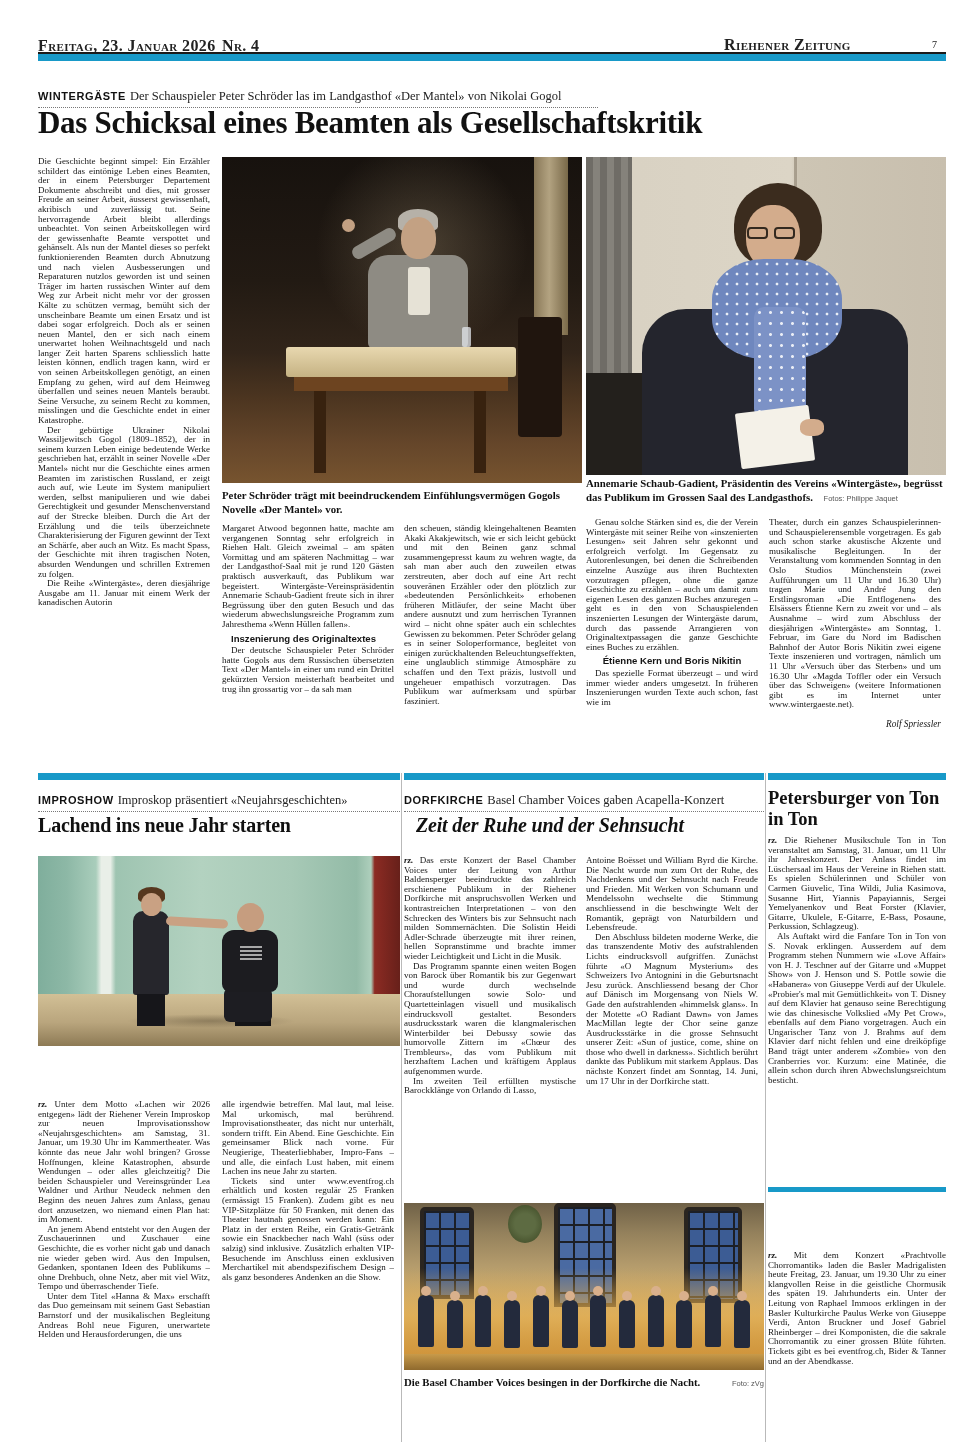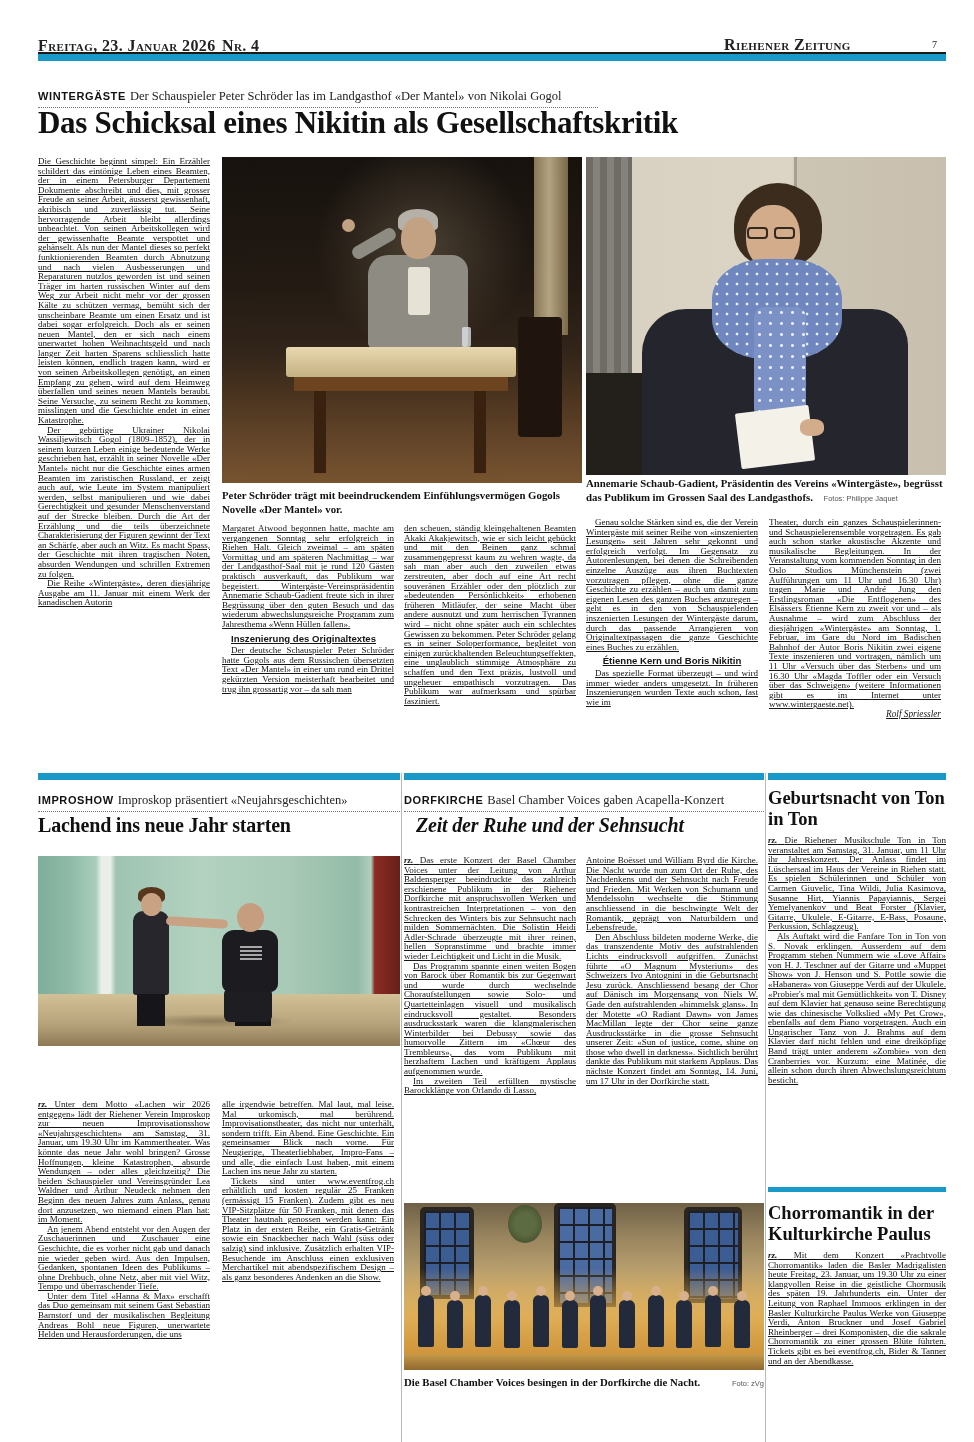--- a/index.html
+++ b/index.html
@@ -20,28 +20,28 @@
   .kicker .klabel{font-family:"Liberation Sans",sans-serif;font-weight:700;font-size:11px;
                   letter-spacing:.6px;color:#111;}
   .kicker .ktext{font-size:12.5px;color:#222;}
 
   .h-main{font-size:31px;font-weight:700;letter-spacing:-.3px;line-height:34px;}
   .h-sec{font-size:20px;font-weight:700;letter-spacing:-.2px;line-height:23px;}
   .h-side{font-size:18.5px;font-weight:700;line-height:21px;}
 
   
   .txt{width:172px;overflow:hidden;text-align:justify;font-size:9px;line-height:9.6px;
-       hyphens:auto;-webkit-hyphens:auto;word-break:normal;color:#151515;text-decoration:underline;}
+       hyphens:auto;-webkit-hyphens:auto;word-break:normal;color:#151515;}
   .txt p{margin:0;}
   .ind{text-indent:9px;}
   .rz{font-style:italic;font-weight:700;}
   .subhead{font-family:"Liberation Sans",sans-serif;font-weight:700;font-size:9.6px;
            line-height:10.6px;margin:4px 0 2px;text-align:left;text-indent:9px;}
   .subhead.center{text-align:center;text-indent:0;}
-  .byline{text-align:right;font-style:italic;font-size:9.3px;margin-top:0;}
+  .byline{text-align:right;font-style:italic;font-size:9.3px;margin-top:10px;}
   .it{font-style:italic;}
 
   
   .caption{font-weight:700;font-size:10.8px;line-height:13.5px;}
   .credit{font-family:"Liberation Sans",sans-serif;font-weight:400;font-size:7.5px;
           color:#555;white-space:nowrap;margin-left:8px;}
   .cap-row{display:flex;justify-content:space-between;align-items:baseline;}
 
   
   .bar{position:absolute;height:7px;background:var(--accent);}
@@ -133,21 +133,21 @@
   <div class="abs hdr" style="left:38px;top:37px;">Freitag, 23. Januar 2026</div>
   <div class="abs hdr" style="left:222px;top:37px;">Nr. 4</div>
   <div class="abs hdr" style="left:724px;top:36px;">Riehener Zeitung</div>
   <div class="abs hdr-page" style="left:932px;top:39px;">7</div>
   <div class="topbar"></div>
 
   <div class="abs kicker" style="left:38px;top:86px;width:560px;">
     <span class="klabel">WINTERGÄSTE</span>
     <span class="ktext">Der Schauspieler Peter Schröder las im Landgasthof «Der Mantel» von Nikolai Gogol</span>
   </div>
-  <h1 class="abs h-main" style="left:38px;top:106px;width:908px;">Das Schicksal eines Nikitin als Gesellschaftskritik</h1>
+  <h1 class="abs h-main" style="left:38px;top:106px;width:908px;">Das Schicksal eines Beamten als Gesellschaftskritik</h1>
 
   <div class="abs txt" style="left:38px;top:157px;height:612px;">
     <p>Die Geschichte beginnt simpel: Ein Erzähler schildert das eintönige Leben eines Beamten, der in einem Petersburger Departement Dokumente abschreibt und dies, mit grosser Freude an seiner Arbeit, äusserst gewissenhaft, akribisch und zuverlässig tut. Seine hervorragende Arbeit bleibt allerdings unbeachtet. Von seinen Arbeitskollegen wird der gewissenhafte Beamte verspottet und gehänselt. Als nun der Mantel dieses so perfekt funktionierenden Beamten durch Abnutzung und nach vielen Ausbesserungen und Reparaturen nutzlos geworden ist und seinen Träger im harten russischen Winter auf dem Weg zur Arbeit nicht mehr vor der grossen Kälte zu schützen vermag, bemüht sich der unscheinbare Beamte um einen Ersatz und ist dabei sogar erfolgreich. Doch als er seinen neuen Mantel, den er sich nach einem unerwartet hohen Weihnachtsgeld und nach langer Zeit harten Sparens schliesslich hatte leisten können, endlich tragen kann, wird er von seinen Arbeitskollegen genötigt, an einen Empfang zu gehen, wird auf dem Heimweg überfallen und seines neuen Mantels beraubt. Seine Versuche, zu seinem Recht zu kommen, misslingen und die Geschichte endet in einer Katastrophe.</p>
     <p class="ind">Der gebürtige Ukrainer Nikolai Wassiljewitsch Gogol (1809–1852), der in seinem kurzen Leben einige bedeutende Werke geschrieben hat, erzählt in seiner Novelle «Der Mantel» nicht nur die Geschichte eines armen Beamten im zaristischen Russland, er zeigt auch auf, wie Leute im System manipuliert werden, selbst manipulieren und wie dabei Gerechtigkeit und gesunder Menschenverstand auf der Strecke bleiben. Durch die Art der Erzählung und die teils überzeichnete Charakterisierung der Figuren gewinnt der Text an Schärfe, aber auch an Witz. Es macht Spass, der Geschichte mit ihren tragischen Noten, absurden Wendungen und schrillen Extremen zu folgen.</p>
     <p class="ind">Die Reihe «Wintergäste», deren diesjährige Ausgabe am 11. Januar mit einem Werk der kanadischen Autorin</p>
   </div>
 
   <div class="photo ph1" style="left:222px;top:157px;width:360px;height:326px;">
     <div class="p1-light"></div>
     <div class="p1-curtain"></div>
@@ -278,24 +278,23 @@
       <div class="singer"></div>
       <div class="singer"></div>
     </div>
     <div class="p4-floor"></div>
   </div>
   <div class="abs caption cap-row" style="left:404px;top:1376px;width:360px;">
     <span>Die Basel Chamber Voices besingen in der Dorfkirche die Nacht.</span>
     <span class="credit">Foto: zVg</span>
   </div>
 
-  <h2 class="abs h-side" style="left:768px;top:788px;width:178px;">Geburtsnacht von Ton in Ton</h2>
+  <h2 class="abs h-side" style="left:768px;top:788px;width:178px;">Petersburger von Ton in Ton</h2>
   <div class="abs txt" style="left:768px;top:836px;width:178px;height:344px;">
     <p><span class="rz">rz.</span> <span>Die Riehener Musikschule Ton in Ton veranstaltet am Samstag, 31. Januar, um 11 Uhr ihr Jahreskonzert. Der Anlass findet im Lüschersaal im Haus der Vereine in Riehen statt. Es spielen Schülerinnen und Schüler von Carmen Giuvelic, Tina Wildi, Julia Kasimova, Susanne Hirt, Yiannis Papayiannis, Sergei Yemelyanenkov und Beat Forster (Klavier, Gitarre, Ukulele, E-Gitarre, E-Bass, Posaune, Perkussion, Schlagzeug).</span></p>
     <p class="ind">Als Auftakt wird die Fanfare Ton in Ton von S. Novak erklingen. Ausserdem auf dem Programm stehen Nummern wie «Love Affair» von H. J. Teschner auf der Gitarre und «Muppet Show» von J. Henson und S. Pottle sowie die «Habanera» von Giuseppe Verdi auf der Ukulele. «Probier's mal mit Gemütlichkeit» von T. Disney auf dem Klavier hat genauso seine Berechtigung wie das chinesische Volkslied «My Pet Crow», ebenfalls auf dem Piano vorgetragen. Auch ein Ungarischer Tanz von J. Brahms auf dem Klavier darf nicht fehlen und eine dreiköpfige Band trägt unter anderem «Zombie» von den Cranberries vor. Kurzum: eine Matinée, die allein schon durch ihren Abwechslungsreichtum besticht.</p>
   </div>
   <div class="bar" style="left:768px;top:1187px;width:178px;height:5px;"></div>
-  <h2 class="abs h-side" style="left:768px;top:1203px;width:178px;">Chorromantik in der Kulturkirche Paulus</h2>
   <div class="abs txt" style="left:768px;top:1251px;width:178px;height:186px;">
     <p><span class="rz">rz.</span> <span>Mit dem Konzert «Prachtvolle Chorromantik» laden die Basler Madrigalisten heute Freitag, 23. Januar, um 19.30 Uhr zu einer klangvollen Reise in die geistliche Chormusik des späten 19. Jahrhunderts ein. Unter der Leitung von Raphael Immoos erklingen in der Basler Kulturkirche Paulus Werke von Giuseppe Verdi, Anton Bruckner und Josef Gabriel Rheinberger – drei Komponisten, die die sakrale Chorromantik zu einer grossen Blüte führten. Tickets gibt es bei eventfrog.ch, Bider &amp; Tanner und an der Abendkasse.</span></p>
   </div>
 
 </div>
 
 </body></html>

